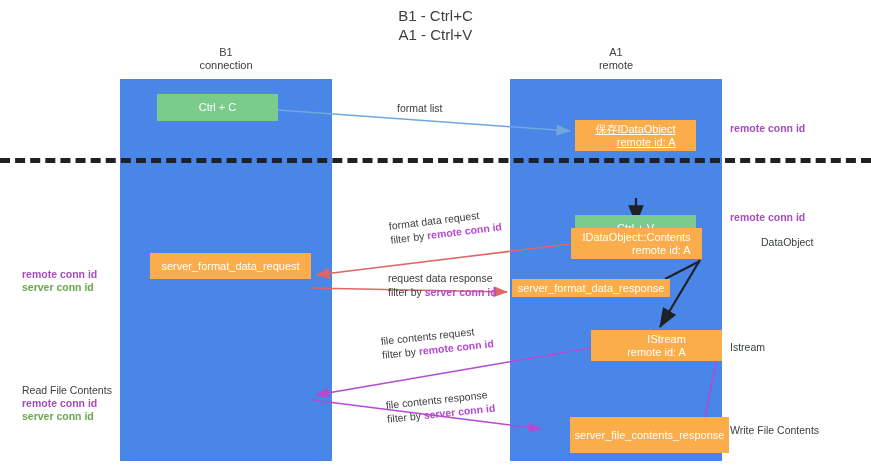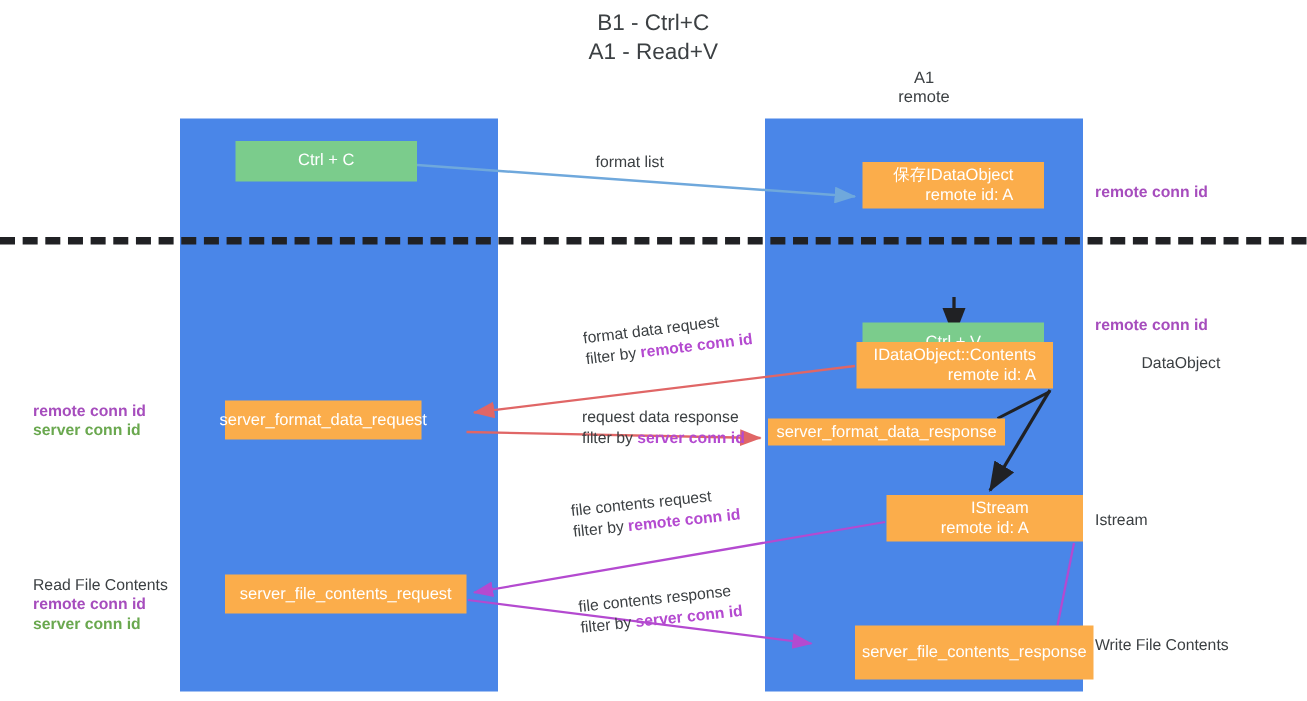--- a/index.html
+++ b/index.html
@@ -31,27 +31,27 @@
   
   .node{
     position:absolute;display:flex;align-items:center;justify-content:center;
     text-align:right;color:#ffffff;font-size:11px;line-height:13px;
     white-space:pre-line;box-sizing:border-box;padding:2px 4px;
   }
   .node.green{background:#7bcc8c;}
   .node.orange{background:#fbad4b;}
   
   #n-ctrlc{left:157px;top:94px;width:121px;height:27px;}
-  #n-saveido{left:575px;top:108px;width:121px;height:31px;}
+  #n-saveido{left:575px;top:120px;width:121px;height:31px;text-decoration:underline;}
   #n-ctrlv{left:575px;top:172px;width:121px;height:26px;margin-top:43px;}
   #n-getdata{left:571px;top:228px;width:131px;height:31px;}
   #n-sfdresp{left:512px;top:279px;width:158px;height:18px;}
   #n-istream{left:591px;top:330px;width:131px;height:31px;}
   #n-sfcresp{left:570px;top:417px;width:159px;height:36px;}
-  #n-sfdreq{left:150px;top:267px;width:131px;height:26px;}
+  #n-sfdreq{left:150px;top:253px;width:161px;height:26px;}
   #n-sfcreq{left:150px;top:383px;width:161px;height:26px;}
   
   #divider{
     position:absolute;left:0px;top:158px;width:871px;height:0;
     border-top:5px dashed #202124;
   }
   
   .annot{position:absolute;font-size:10.5px;line-height:13px;}
   .kw-remote{color:#a64dbd;font-weight:bold;}
   .kw-server{color:#6aa84f;font-weight:bold;}
@@ -76,22 +76,24 @@
   #el-fcreq{left:380px;top:334px;transform:rotate(-6deg);transform-origin:left top;}
   #el-fcresp{left:385px;top:398px;transform:rotate(-6deg);transform-origin:left top;}
   svg#edges{position:absolute;left:0;top:0;width:871px;height:467px;pointer-events:none;}
 </style>
 </head>
 <body>
 
 <div id="stage">
 
   <div id="title">B1 - Ctrl+C
-A1 - Read+V</div>
+A1 - Ctrl+V</div>
 
+  <div class="lane-header" id="hdr-b1">B1
+connection</div>
   <div class="lane-header" id="hdr-a1">A1
 remote</div>
 
   <div class="lane" id="lane-b1"></div>
   <div class="lane" id="lane-a1"></div>
 
   <svg id="edges" viewBox="0 0 871 467">
     <defs>
       <marker id="ah-blue" markerWidth="9" markerHeight="7" refX="8.5" refY="3.5" orient="auto">
         <polygon points="0 0, 9 3.5, 0 7" fill="#6fa8dc"></polygon>
@@ -129,21 +131,20 @@
   <div class="node green" id="n-ctrlc">Ctrl + C</div>
   <div class="node orange" id="n-saveido">保存IDataObject
 remote id: A</div>
   <div class="node green" id="n-ctrlv">Ctrl + V</div>
   <div class="node orange" id="n-getdata">IDataObject::Contents
 remote id: A</div>
   <div class="node orange" id="n-sfdreq">server_format_data_request</div>
   <div class="node orange" id="n-sfdresp">server_format_data_response</div>
   <div class="node orange" id="n-istream">IStream
 remote id: A</div>
-  <div class="node orange" id="n-sfcreq">server_file_contents_request</div>
   <div class="node orange" id="n-sfcresp">server_file_contents_response</div>
 
   <div id="divider"></div>
 
   <div class="edge-label" id="el-formatlist">format list</div>
 
   <div class="edge-label" id="el-fdreq">
     <div>format data request</div>
     <div><span>filter by </span><span class="hl-remote">remote conn id</span></div>
   </div>

